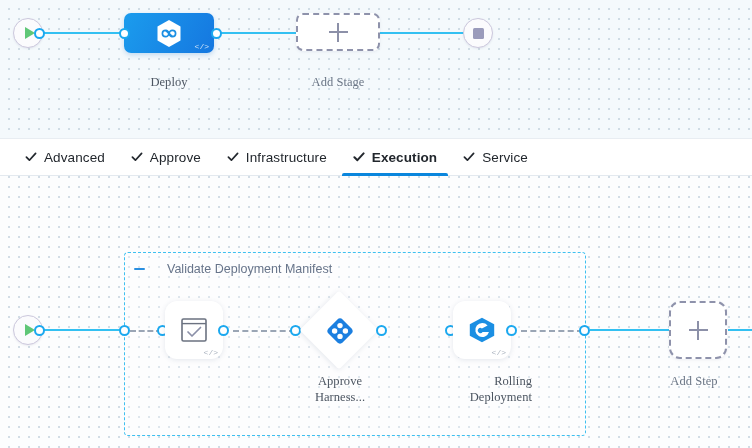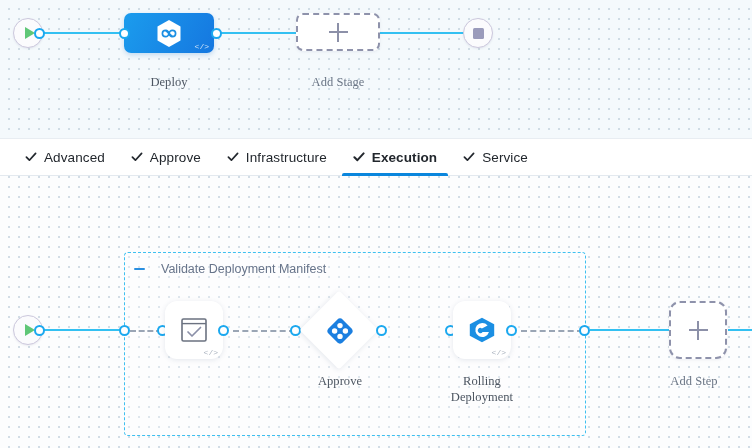--- a/index.html
+++ b/index.html
@@ -148,21 +148,21 @@
   .caption.muted { color: #6a7585; }
 
   
   #step-group {
     position: absolute;
     border: 1.4px dashed #3ec0f0;
     border-radius: 4px;
     background: rgba(255,255,255,0.28);
   }
   #group-header {
-    position: absolute; display: flex; align-items: center; gap: 16px;
+    position: absolute; display: flex; align-items: center; gap: 22px;
     font-size: 12.5px; color: #67748a; white-space: nowrap;
   }
   .collapse-dash {
     display: inline-block; width: 11px; height: 2.2px; background: #2a8fe0; border-radius: 1px;
   }
 </style>
 </head>
 <body>
 
 <div id="app">
@@ -280,32 +280,33 @@
         <rect x="5" y="5" width="20" height="20" rx="4" transform="rotate(45 15 15)" fill="#1b7fe0"></rect>
         <circle cx="15" cy="9.6" r="2.7" fill="#ffffff"></circle>
         <circle cx="15" cy="20.4" r="2.7" fill="#ffffff"></circle>
         <circle cx="9.6" cy="15" r="2.7" fill="#ffffff"></circle>
         <circle cx="20.4" cy="15" r="2.7" fill="#ffffff"></circle>
       </svg>
     </div>
     <div class="port" style="left:376px; top:148.5px;"></div>
     <div class="caption" style="left:290px; top:197px; width:100px;">
       <div>Approve</div>
+      <div>Harness...</div>
     </div>
 
     <div class="port" style="left:445px; top:148.5px;"></div>
     <div class="step-node" style="left:453px; top:125px;">
       <svg width="28" height="26" viewBox="0 0 28 26">
         <path d="M14 0.8 L26.2 7.3 L26.2 18.7 L14 25.2 L1.8 18.7 L1.8 7.3 Z" fill="#1b8fe3"></path>
         <path d="M19.6 8.4 a7 7 0 1 0 1.4 6.6 L14.6 15 a2.6 2.6 0 1 1 -0.7 -3.6 Z" fill="#ffffff"></path>
       </svg>
       <span class="code-badge dark">&lt;/&gt;</span>
     </div>
     <div class="port" style="left:506px; top:148.5px;"></div>
-    <div class="caption" style="left:432px; top:197px; width:100px;">
+    <div class="caption" style="left:432px; top:197px; width:100px;text-align:right;">
       <div>Rolling</div>
       <div>Deployment</div>
     </div>
 
     <div class="port" style="left:579px; top:148.5px;"></div>
 
     <div class="add-node square" style="left:669px; top:125px;">
       <div class="plus"></div>
     </div>
     <div class="caption muted" style="left:644px; top:197px; width:100px;">Add Step</div>

